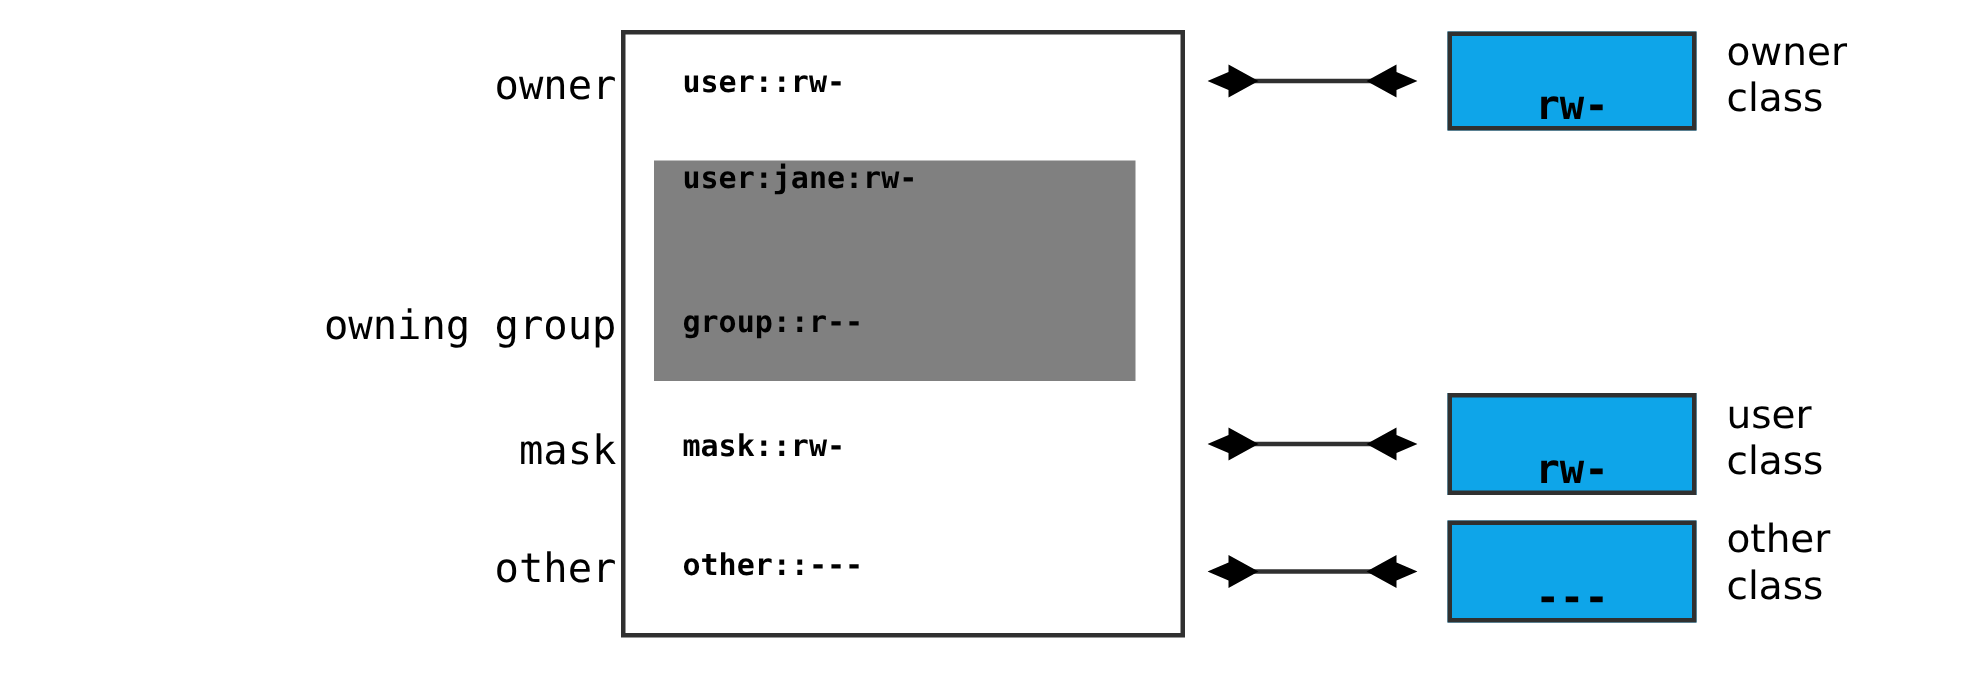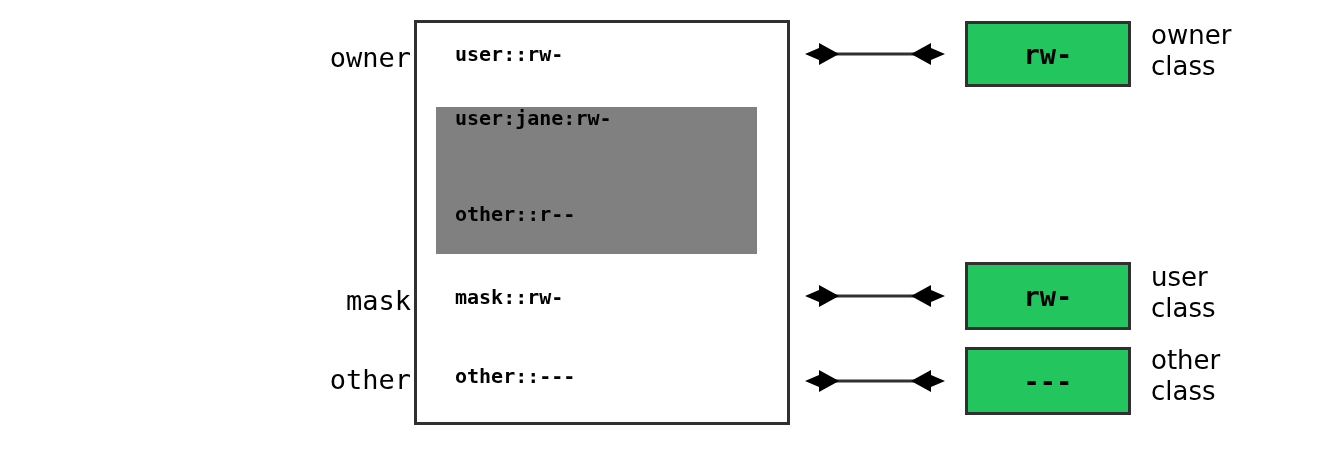--- a/index.html
+++ b/index.html
@@ -68,24 +68,24 @@
     height: 28px;
   }
   .arrow svg { display: block; }
 
   
   .perm-box {
     position: absolute;
     left: 965px;
     width: 166px;
     border: 3px solid #303030;
-    background: #22c55e;
+    background: #0ea5e9;
     box-sizing: border-box;
     display: flex;
-    align-items: center;
+    align-items: flex-end;
     justify-content: center;
   }
   .perm-text {
     font-family: "DejaVu Sans Mono", "Liberation Mono", monospace;
     font-size: 27px;
     font-weight: 700;
     color: #000000;
     white-space: nowrap;
     line-height: 1;
   }
@@ -102,30 +102,31 @@
     line-height: 1.18;
   }
   .class-label span { display: block; }
 </style>
 </head>
 <body>
 
 <div id="diagram">
 
   <div class="role-label" style="top:44px">owner</div>
+  <div class="role-label" style="top:204px">owning group</div>
   <div class="role-label" style="top:287px">mask</div>
   <div class="role-label" style="top:366px">other</div>
 
   <div id="acl-box"></div>
 
   <div id="acl-highlight"></div>
 
   <div class="acl-entry" style="top:44px">user::rw-</div>
   <div class="acl-entry" style="top:108px">user:jane:rw-</div>
-  <div class="acl-entry" style="top:204px">other::r--</div>
+  <div class="acl-entry" style="top:204px">group::r--</div>
   <div class="acl-entry" style="top:287px">mask::rw-</div>
   <div class="acl-entry" style="top:366px">other::---</div>
 
   <div class="arrow" style="top:40px">
     <svg width="140" height="28" viewBox="0 0 140 28">
       <line x1="22" y1="14" x2="118" y2="14" stroke="#303030" stroke-width="3"></line>
       <polygon points="0,14 14,8 14,3 34,14 14,25 14,20" fill="#000000"></polygon>
       <polygon points="140,14 126,8 126,3 106,14 126,25 126,20" fill="#000000"></polygon>
     </svg>
   </div>

